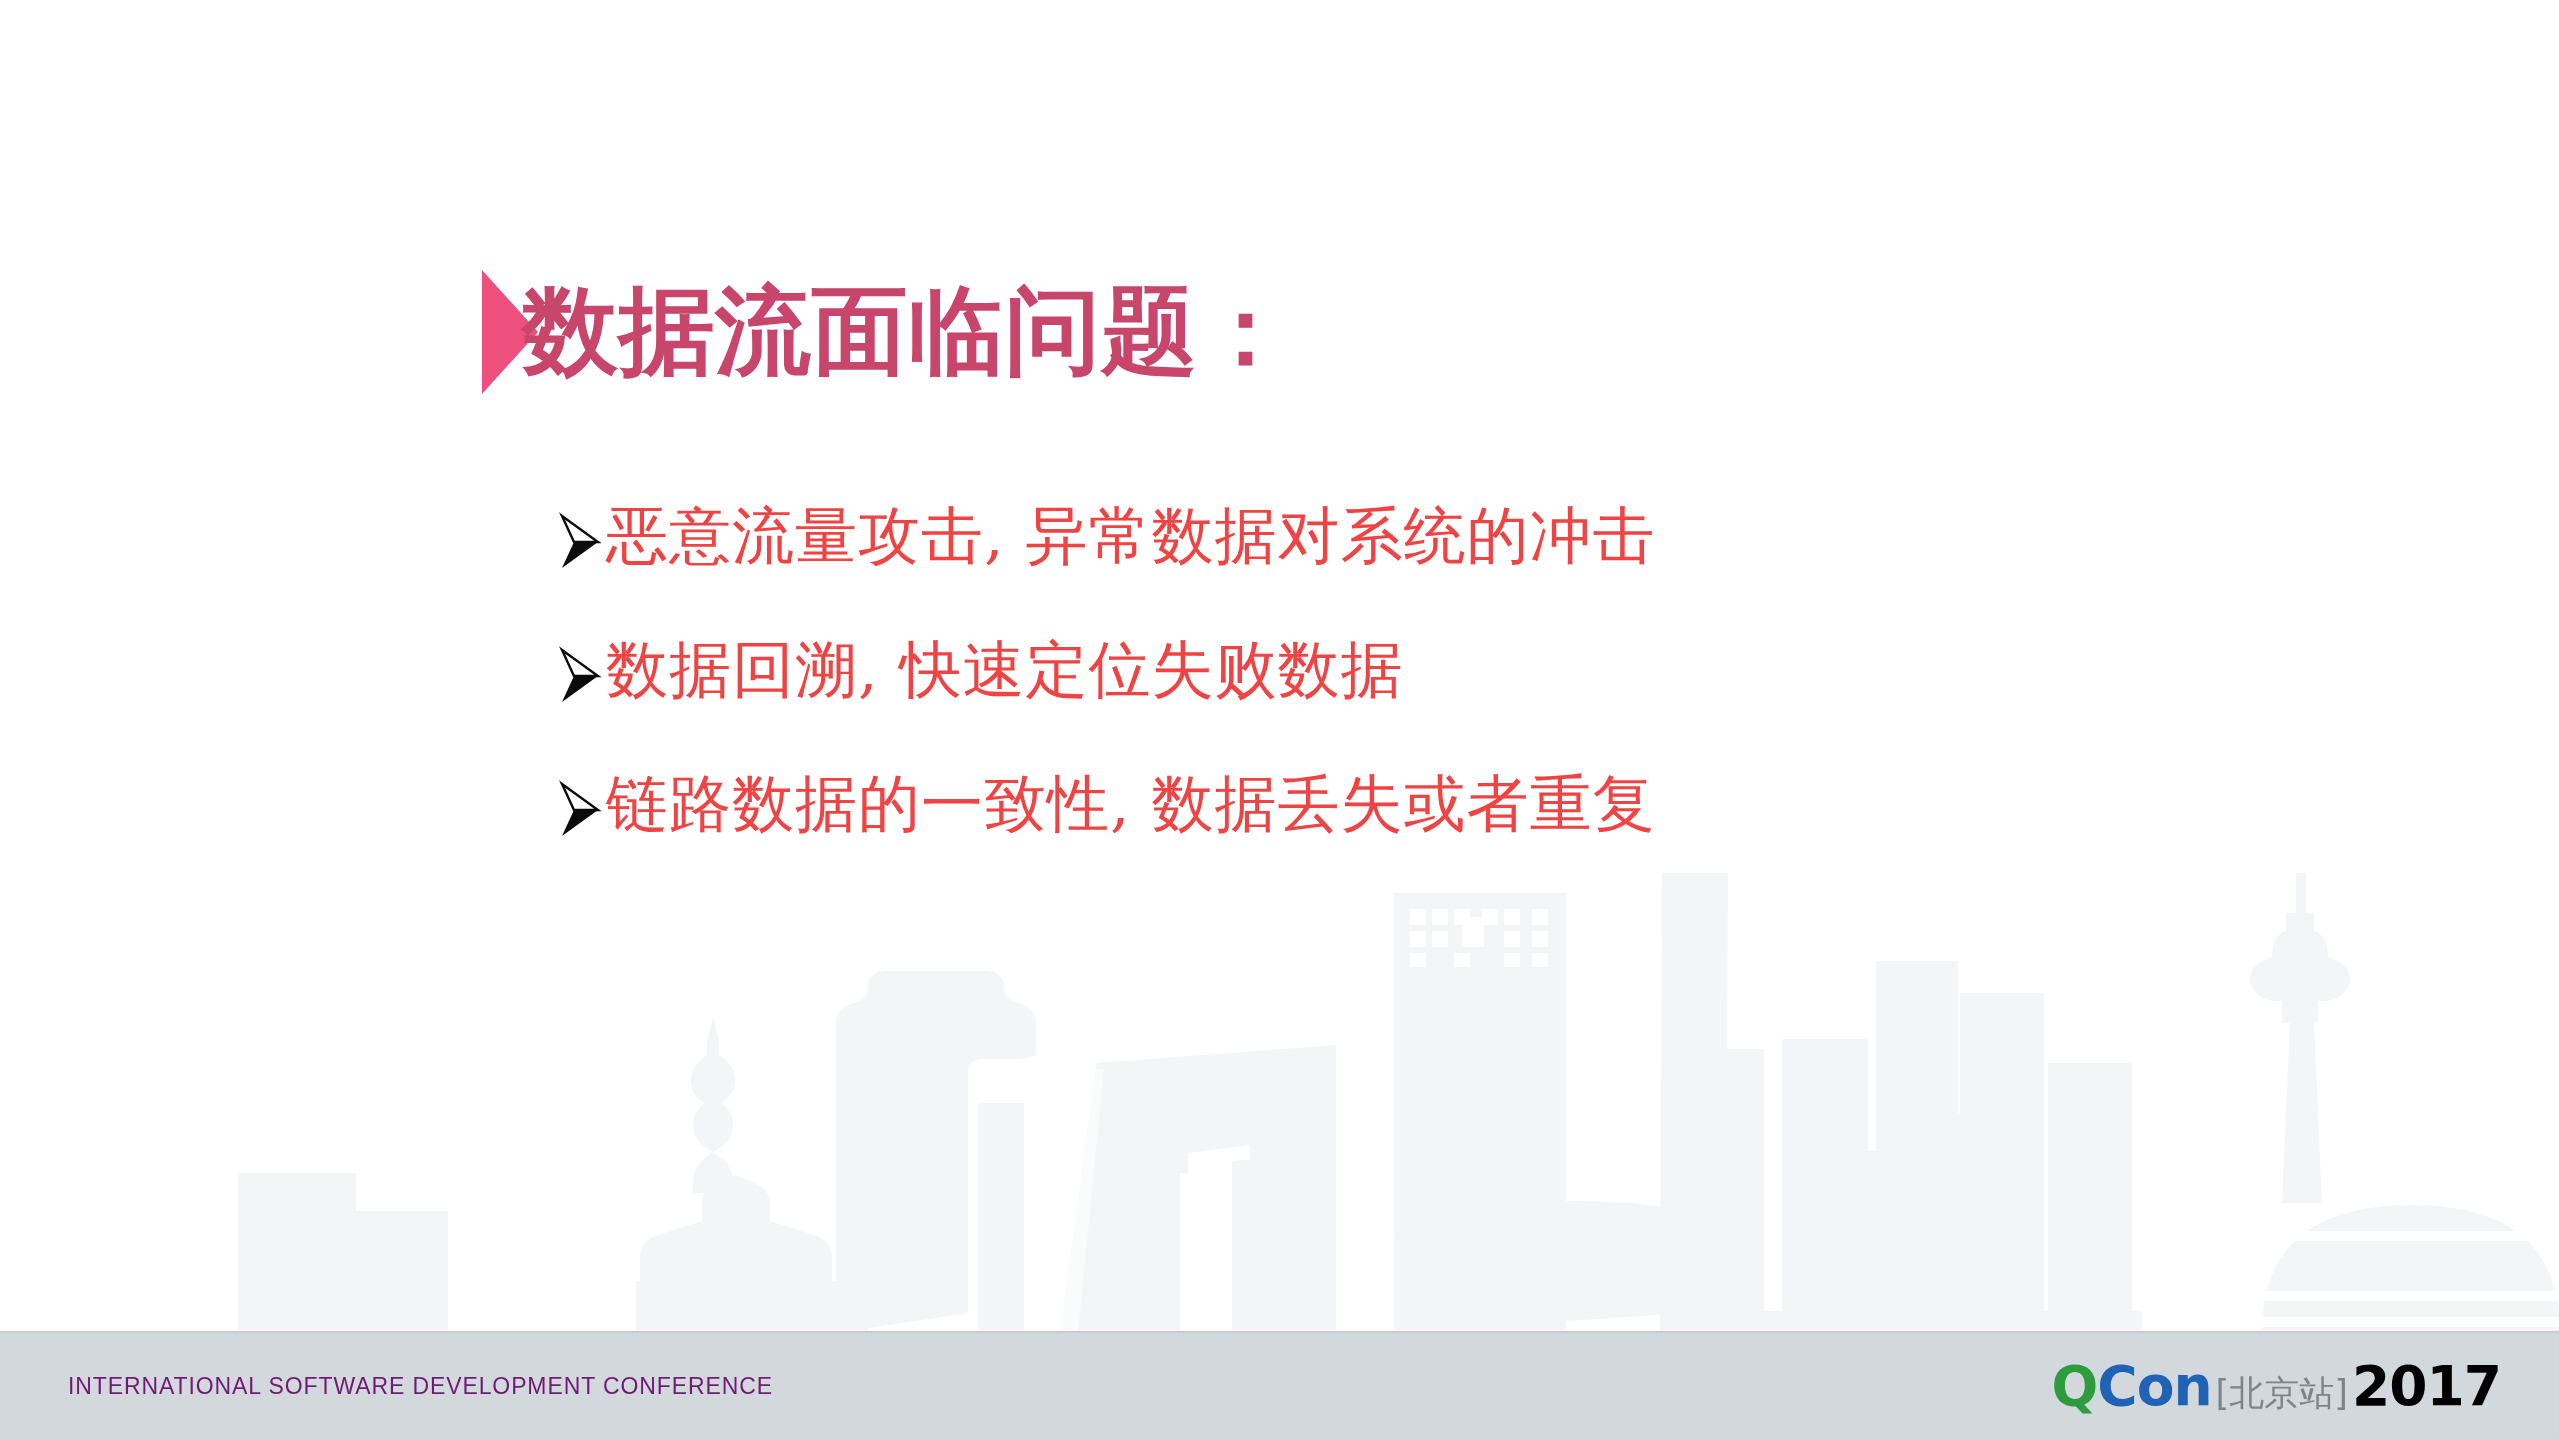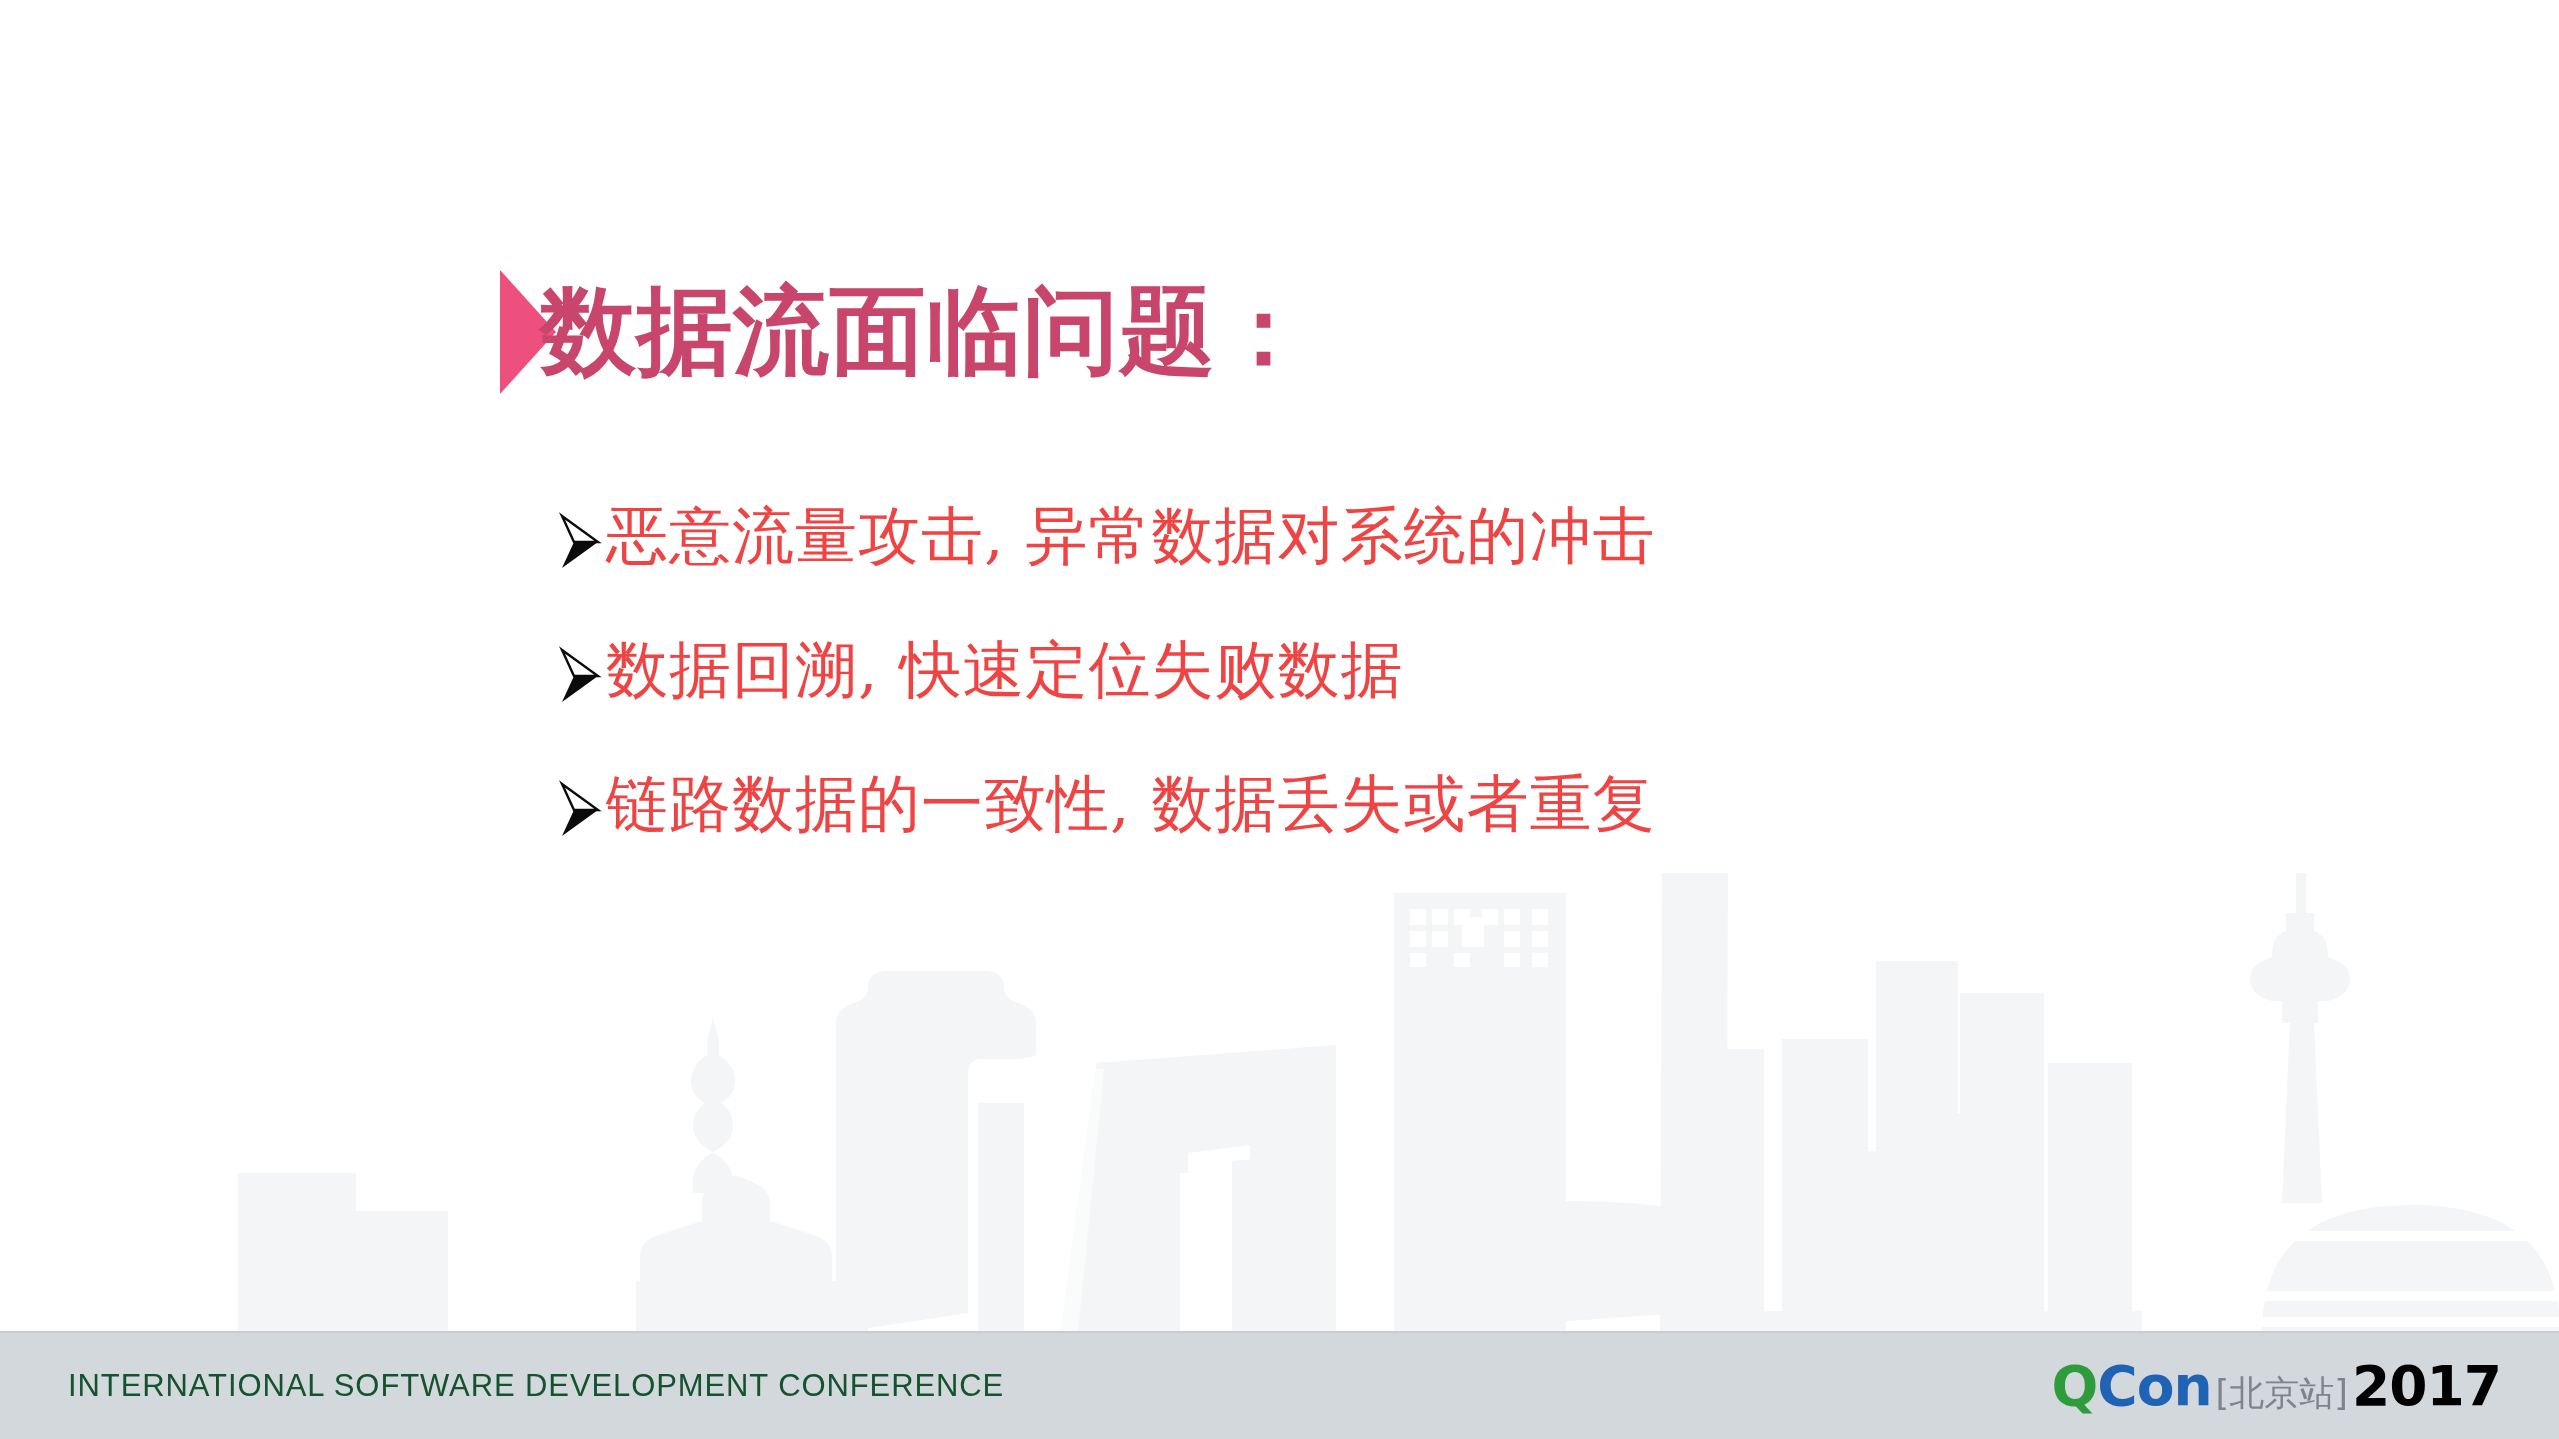--- a/index.html
+++ b/index.html
@@ -28,21 +28,21 @@
     width: 2559px;
     height: 460px;
     pointer-events: none;
     z-index: 0;
   }
   .skyline svg { display: block; width: 100%; height: 100%; }
 
   
   .title-row {
     position: absolute;
-    left: 500px;
+    left: 482px;
     top: 270px;
     display: flex;
     align-items: center;
     z-index: 3;
     text-align: right;
   }
   .title-marker {
     width: 0;
     height: 0;
     border-top: 62px solid transparent;
@@ -103,23 +103,23 @@
     background: #d3d8dc;
     border-top: 2px solid #c6ccd1;
     z-index: 5;
   }
   .footer-tagline {
     position: absolute;
     left: 68px;
     top: 50%;
     transform: translateY(-50%);
     font-family: "Liberation Sans", sans-serif;
-    font-size: 31px;
+    font-size: 23px;
     letter-spacing: 0.9px;
-    color: #14532d;
+    color: #701a75;
     white-space: nowrap;
   }
   .qcon-logo {
     position: absolute;
     right: 58px;
     top: 50%;
     transform: translateY(-50%);
     display: flex;
     align-items: baseline;
     white-space: nowrap;

